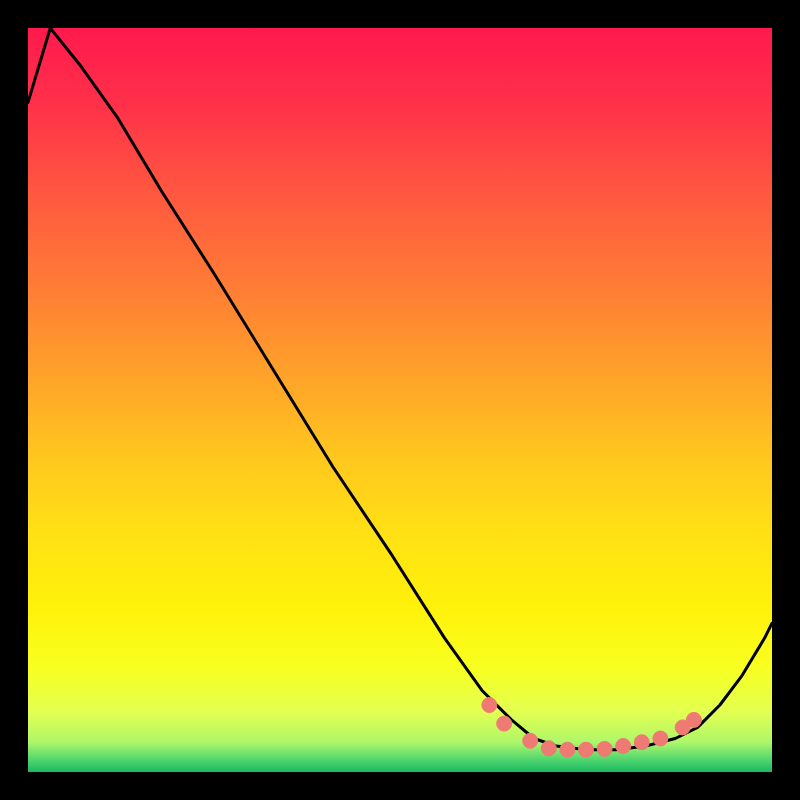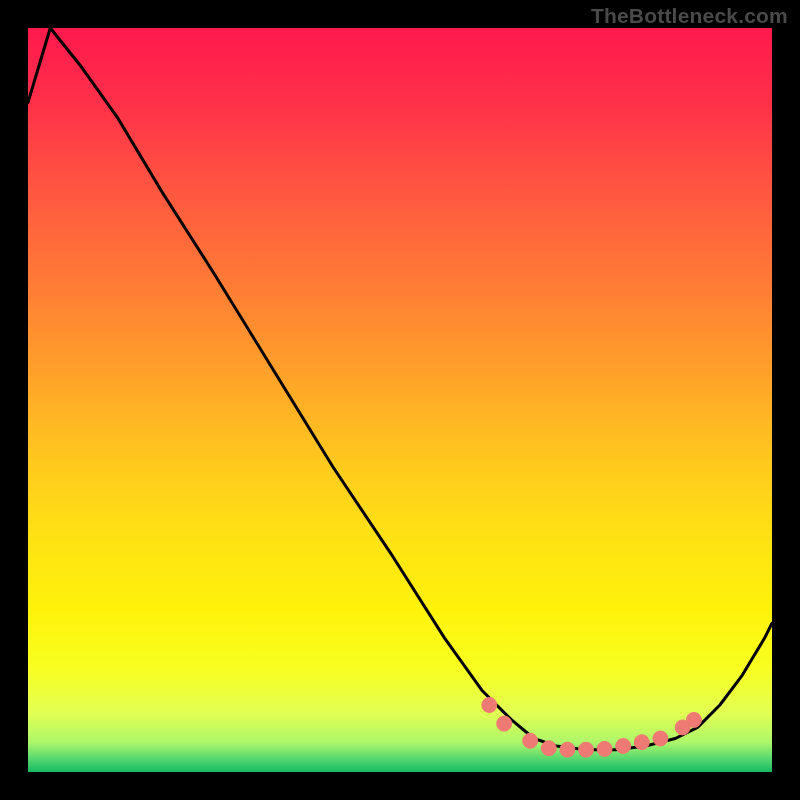--- a/index.html
+++ b/index.html
@@ -39,21 +39,20 @@
     width: 100%;
     height: 100%;
     display: block;
   }
 </style>
 </head>
 <body>
 
 <div class="frame">
 
-  <div class="watermark">TheBottleneck.com</div>
 
   <div class="plot-area">
     <svg class="plot-svg" viewBox="0 0 744 744" preserveAspectRatio="none">
       <defs>
         <linearGradient id="bg-grad" x1="0" y1="0" x2="0" y2="1">
             <stop offset="0%" stop-color="#ff1a4d"></stop>
             <stop offset="10%" stop-color="#ff3049"></stop>
             <stop offset="22%" stop-color="#ff5740"></stop>
             <stop offset="34%" stop-color="#ff7a36"></stop>
             <stop offset="46%" stop-color="#ffa02a"></stop>

